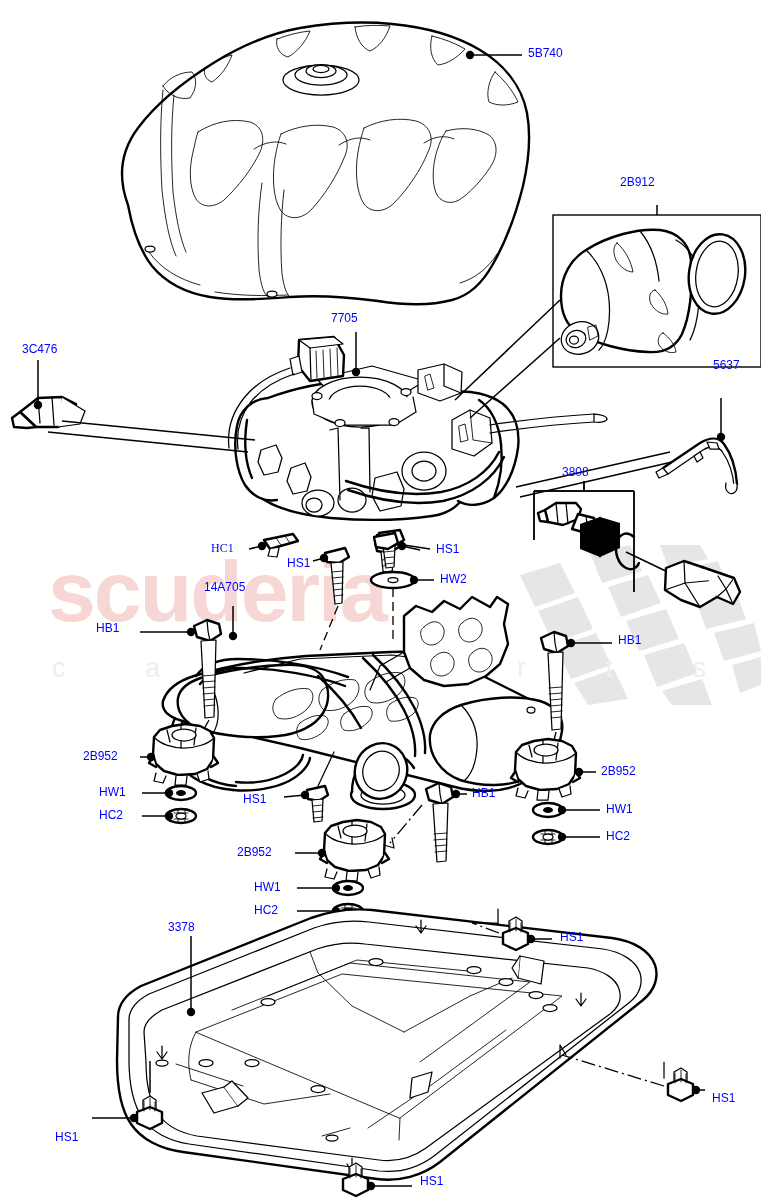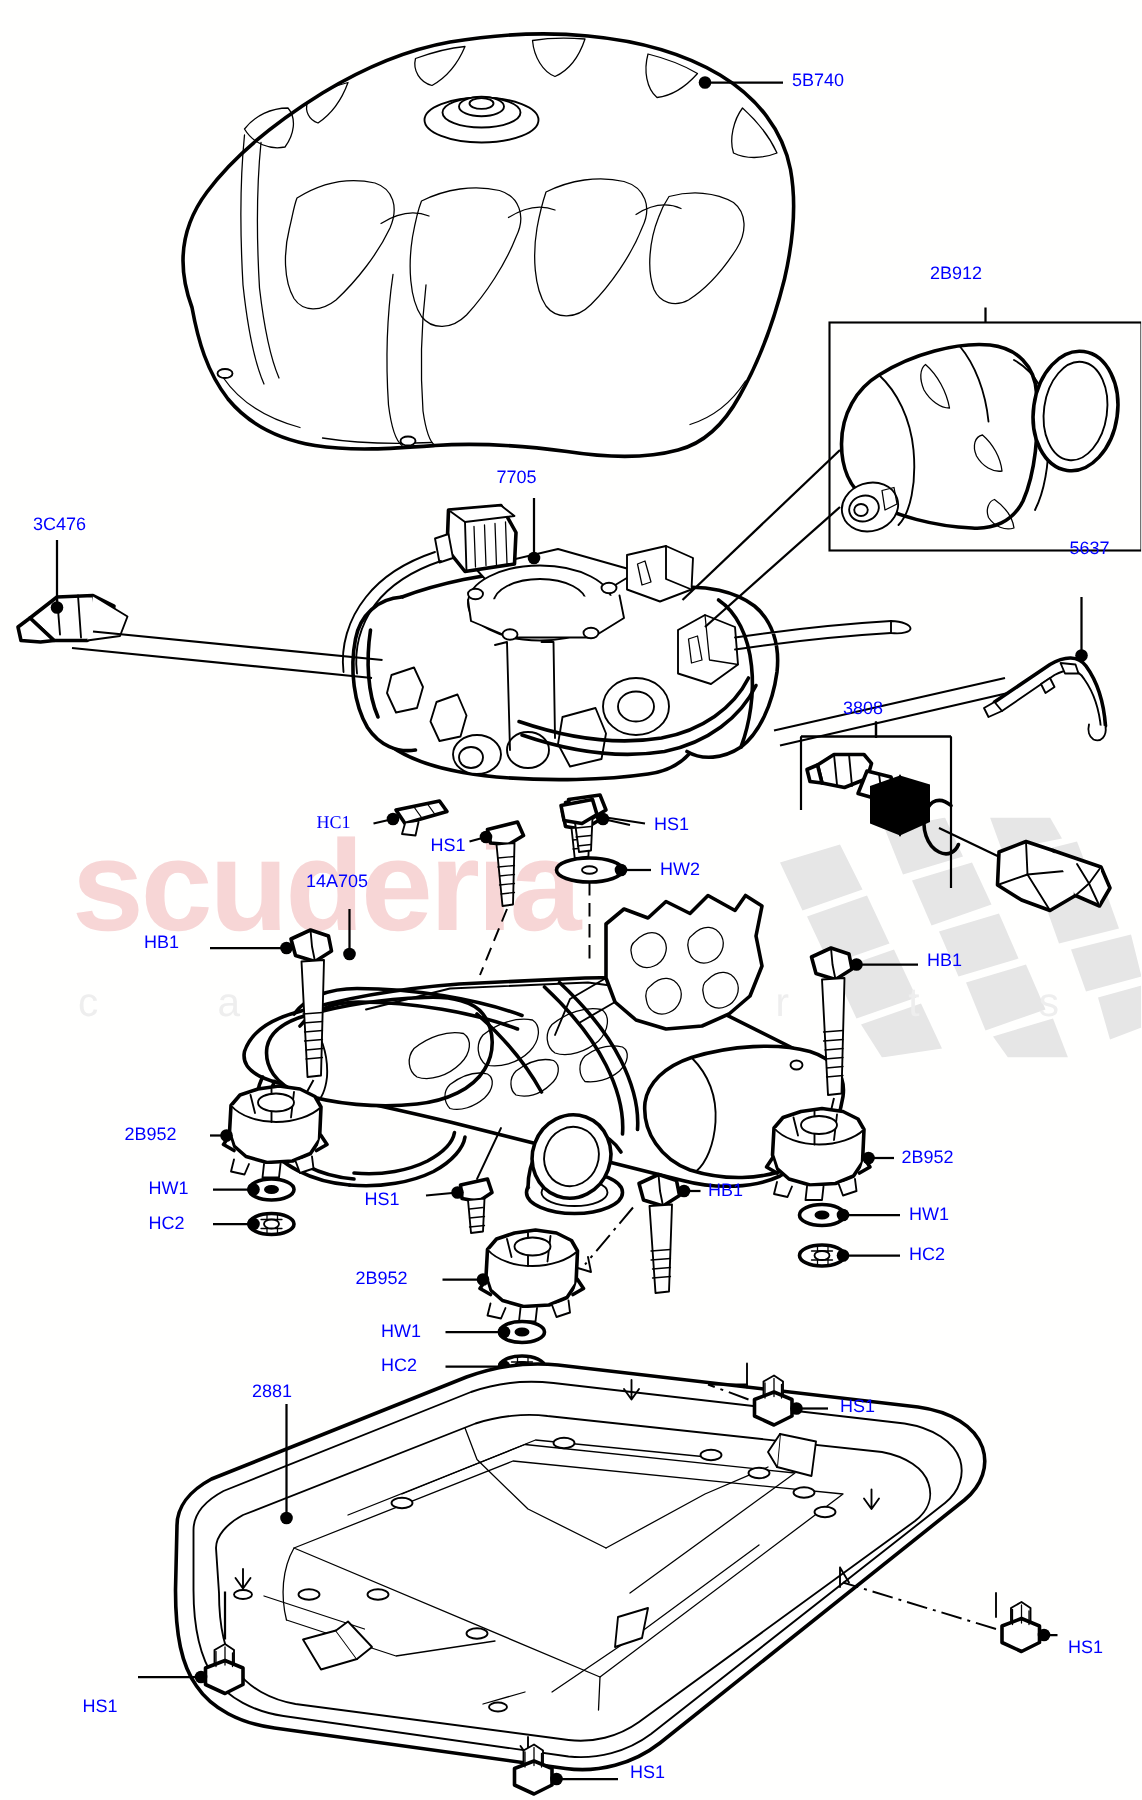--- a/index.html
+++ b/index.html
@@ -724,20 +724,20 @@
       <div class="lbl" style="left: 601px; top: 765px;">2B952</div>
       <div class="lbl" style="left: 99px; top: 786px;">HW1</div>
       <div class="lbl" style="left: 99px; top: 809px;">HC2</div>
       <div class="lbl" style="left: 243px; top: 793px;">HS1</div>
       <div class="lbl" style="left: 472px; top: 787px;">HB1</div>
       <div class="lbl" style="left: 606px; top: 803px;">HW1</div>
       <div class="lbl" style="left: 606px; top: 830px;">HC2</div>
       <div class="lbl" style="left: 237px; top: 846px;">2B952</div>
       <div class="lbl" style="left: 254px; top: 881px;">HW1</div>
       <div class="lbl" style="left: 254px; top: 904px;">HC2</div>
-      <div class="lbl" style="left: 168px; top: 921px;">2881</div>
+      <div class="lbl" style="left: 168px; top: 921px;">3378</div>
       <div class="lbl" style="left: 560px; top: 931px;">HS1</div>
       <div class="lbl" style="left: 712px; top: 1092px;">HS1</div>
       <div class="lbl" style="left: 55px; top: 1131px;">HS1</div>
       <div class="lbl" style="left: 420px; top: 1175px;">HS1</div>
     </div>
 
 </div>
 
 </body></html>

